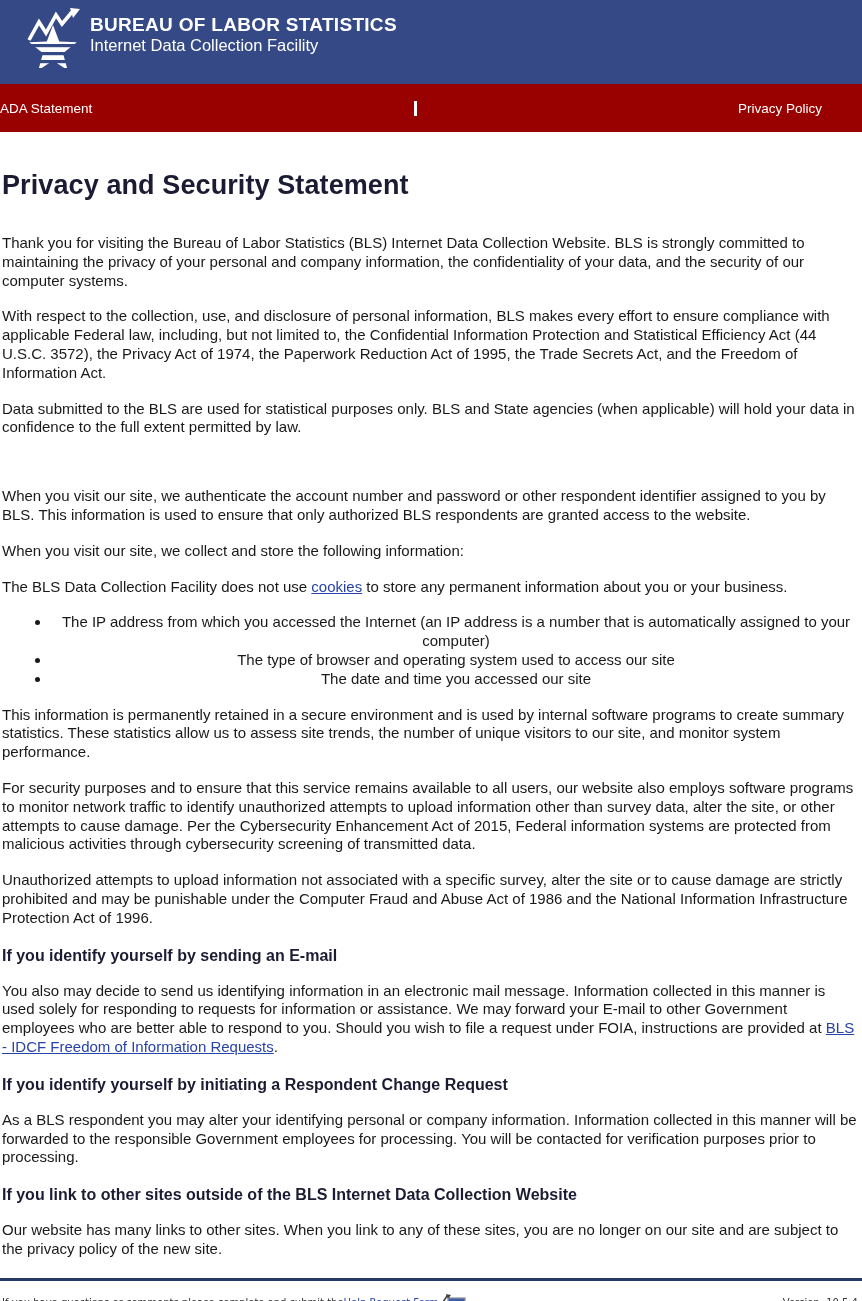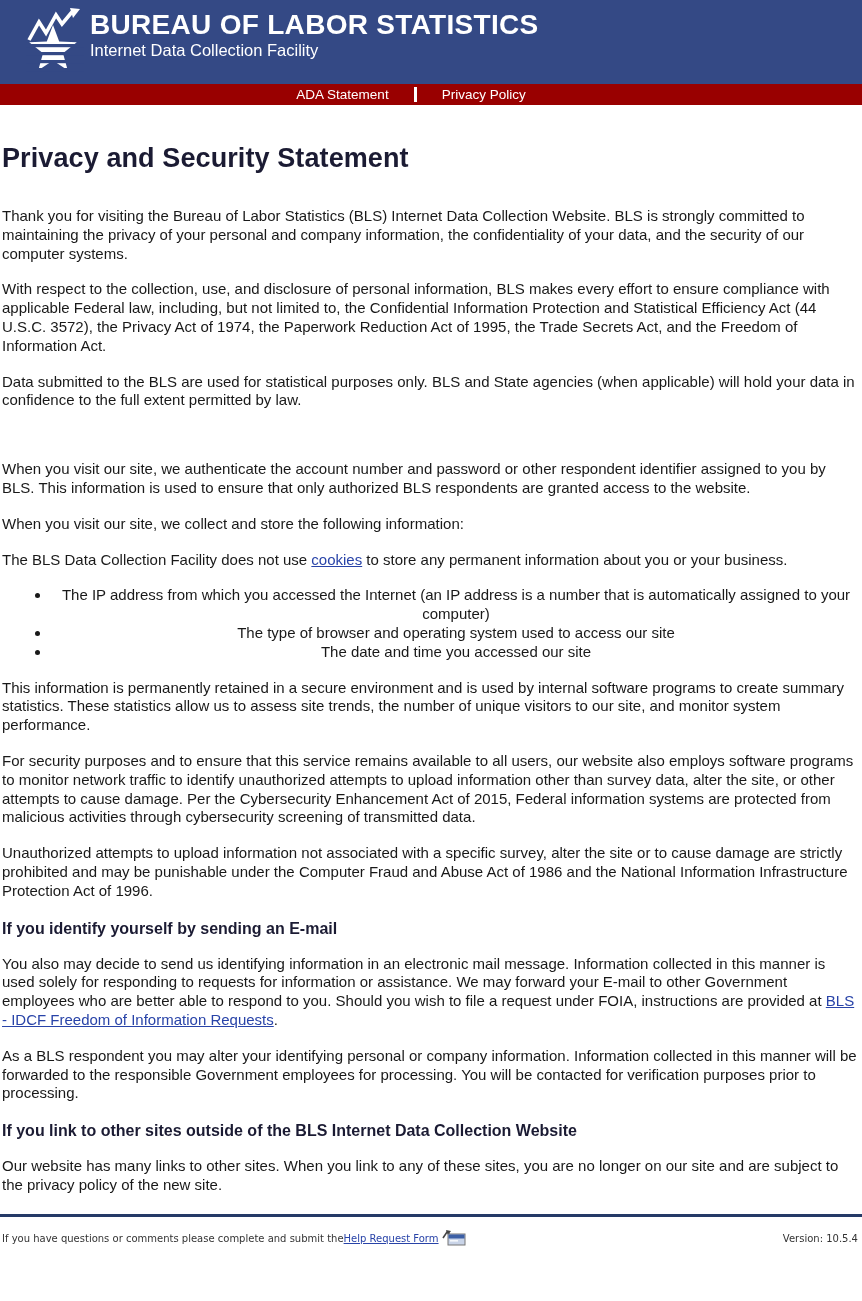--- a/index.html
+++ b/index.html
@@ -17,37 +17,37 @@
   .header {
     background: #344985;
     height: 84px;
     display: flex;
     align-items: center;
     padding-left: 26px;
   }
   .logo { display:block; margin-top: 2px; flex: 0 0 auto; }
   .header-text { margin-left: 6px; color: #ffffff; margin-top: -14px; }
   .header-title {
-    font-size: 28px;
+    font-size: 19px;
     font-weight: bold;
     letter-spacing: 0.3px;
     line-height: 1.05;
   }
   .header-subtitle {
     font-size: 16.5px;
     margin-top: 2px;
   }
 
   
   .navbar {
     background: #990000;
-    height: 21px;
+    height: 48px;
     display: flex;
     align-items: center;
-    justify-content: center;
+    justify-content: space-between;
     padding-right: 40px;
     gap: 25px;
   }
   .navbar a {
     color: #ffffff;
     text-decoration: none;
     font-size: 13.5px;
   }
   .nav-sep {
     width: 3px;
@@ -169,20 +169,21 @@
   <p>This information is permanently retained in a secure environment and is used by internal software programs to create summary statistics. These statistics allow us to assess site trends, the number of unique visitors to our site, and monitor system performance.</p>
 
   <p>For security purposes and to ensure that this service remains available to all users, our website also employs software programs to monitor network traffic to identify unauthorized attempts to upload information other than survey data, alter the site, or other attempts to cause damage. Per the Cybersecurity Enhancement Act of 2015, Federal information systems are protected from malicious activities through cybersecurity screening of transmitted data.</p>
 
   <p>Unauthorized attempts to upload information not associated with a specific survey, alter the site or to cause damage are strictly prohibited and may be punishable under the Computer Fraud and Abuse Act of 1986 and the National Information Infrastructure Protection Act of 1996.</p>
 
   <h2>If you identify yourself by sending an E-mail</h2>
 
   <p><span>You also may decide to send us identifying information in an electronic mail message. Information collected in this manner is used solely for responding to requests for information or assistance. We may forward your E-mail to other Government employees who are better able to respond to you. Should you wish to file a request under FOIA, instructions are provided at </span><a href="#">BLS - IDCF Freedom of Information Requests</a><span>.</span></p>
 
+  <h2>If you identify yourself by initiating a Respondent Change Request</h2>
 
   <p>As a BLS respondent you may alter your identifying personal or company information. Information collected in this manner will be forwarded to the responsible Government employees for processing. You will be contacted for verification purposes prior to processing.</p>
 
   <h2>If you link to other sites outside of the BLS Internet Data Collection Website</h2>
 
   <p>Our website has many links to other sites. When you link to any of these sites, you are no longer on our site and are subject to the privacy policy of the new site.</p>
 </div>
 
 <hr class="footer-rule">
 <div class="footer">

